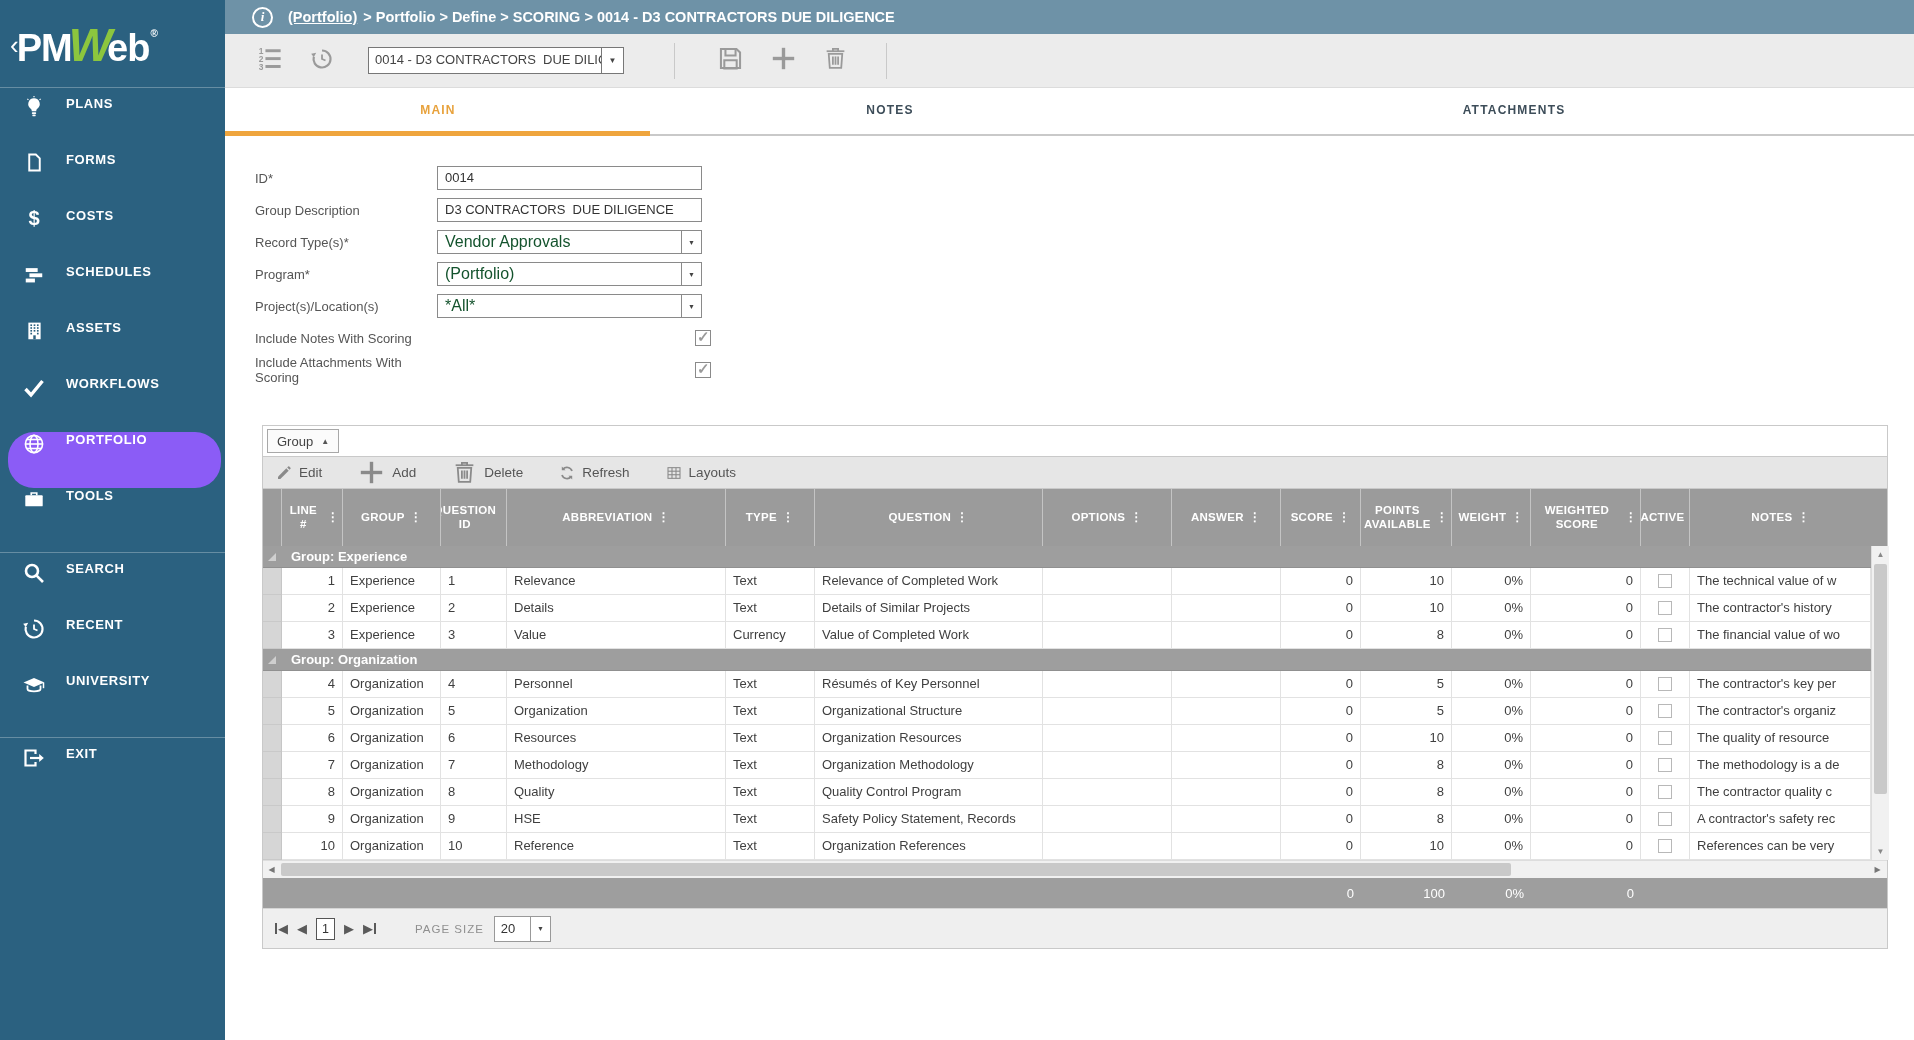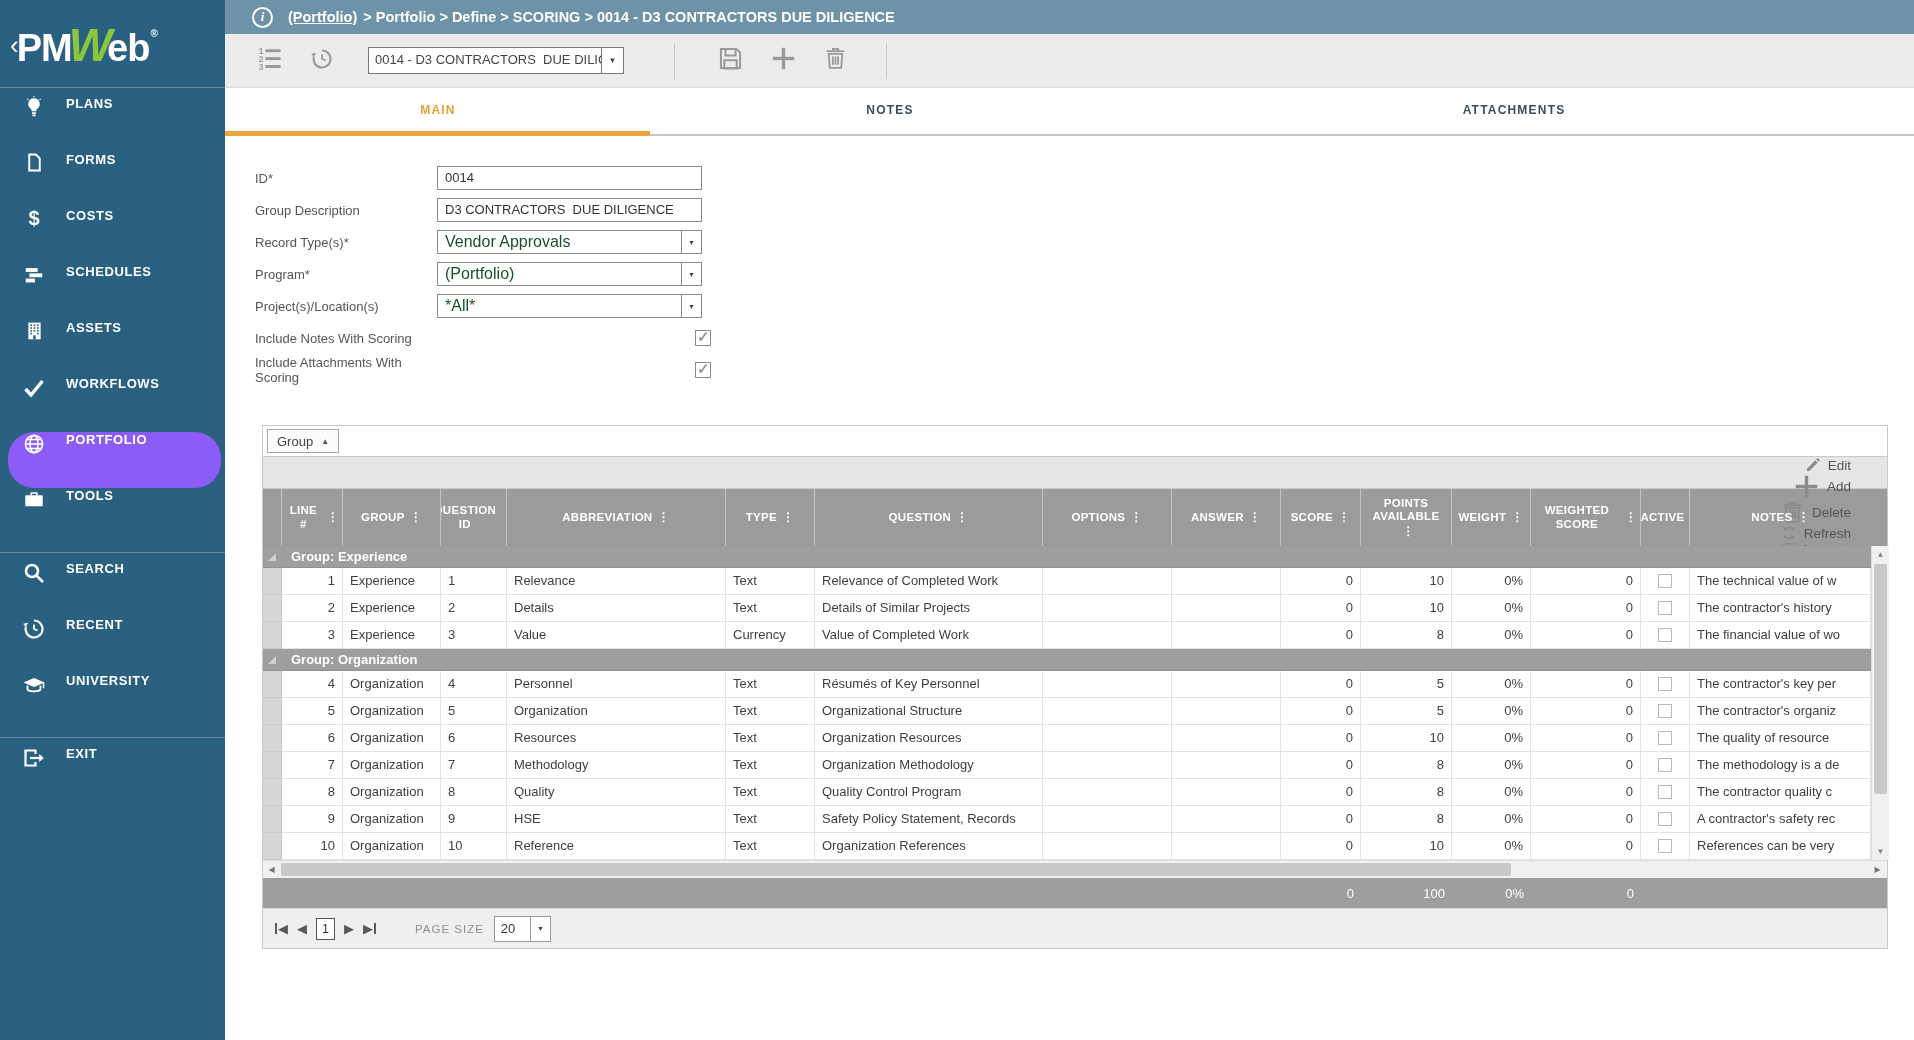--- a/index.html
+++ b/index.html
@@ -57,35 +57,35 @@
   .fsel .arrow { width:20px; border-left:1px solid #8a8a8a; display:flex; align-items:center; justify-content:center; font-size:7px; color:#444; }
   .fchk { width:16px; height:16px; border:1px solid #8a8a8a; background:#fff; margin-left:258px; position:relative; cursor:pointer; }
   .fchk.checked::after { content:"✓"; position:absolute; left:1px; top:-3px; font-size:15px; color:#9a9a9a; font-weight:700; }
 
   
   .grid { position:absolute; left:37px; top:425px; width:1626px; border:1px solid #c9c9c9; background:#fff; }
   .groupbar { height:31px; border-bottom:1px solid #c9c9c9; display:flex; align-items:center; padding-left:4px; background:#fff; }
   .chip { display:inline-flex; align-items:center; height:24px; border:1px solid #a8a8a8; padding:0 9px; gap:8px;
           font-size:13px; color:#444; background:#fbfbfb; cursor:pointer; }
   .chip .sa { font-size:8px; color:#555; }
-  .gtoolbar { height:32px; background:#E6E6E6; border-bottom:1px solid #c9c9c9; display:flex; align-items:flex-end; padding-left:13px;flex-direction:column; }
+  .gtoolbar { height:32px; background:#E6E6E6; border-bottom:1px solid #c9c9c9; display:flex; align-items:center; padding-left:13px; }
   .gtbtn { display:flex; align-items:center; gap:7px; margin-right:36px; font-size:13.5px; color:#555; cursor:pointer; }
   .gtbtn .ic { color:#8a8a8a; display:flex; }
 
   .ghead { display:flex; background:#9B9B9B; height:57px; }
   .cell { flex:0 0 auto; }
   .hcell { display:flex; align-items:center; justify-content:center; color:#fff; font-size:11.5px; font-weight:700;
            letter-spacing:.3px; text-align:center; border-right:1px solid #c4c4c4; padding:2px 3px; line-height:1.2;
            overflow:hidden; cursor:pointer; }
   .hcell .kebab { margin-left:5px; font-weight:700; font-size:12px; }
   .hcell.c-inactive .lbl { white-space:nowrap; }
 
   .c-handle{width:19px;} .c-line{width:61px;} .c-group{width:98px;} .c-question-id{width:66px;}
   .c-abbreviation{width:219px;} .c-type{width:89px;} .c-question{width:228px;} .c-options{width:129px;}
-  .c-answer{width:109px;} .c-score{width:80px;} .c-points-available{width:91px;flex-direction:column;} .c-weight{width:79px;}
+  .c-answer{width:109px;} .c-score{width:80px;} .c-points-available{width:91px;} .c-weight{width:79px;}
   .c-weighted-score{width:110px;} .c-inactive{width:49px;} .c-notes{width:181px;border-right:none;}
 
   .gbody { position:relative; width:1626px; }
   .rowsc { width:1608px; }
   .grow { display:flex; height:27px; background:#fff; cursor:pointer; }
   .gcell { border-right:1px solid #e2e2e2; border-bottom:1px solid #e2e2e2; font-size:13px; color:#3f3f3f;
            line-height:26px; padding:0 7px; overflow:hidden; white-space:pre; }
   .gcell.num { text-align:right; }
   .gcell.c-handle { background:#d6d6d6; border-right:1px solid #c6c6c6; border-bottom:1px solid #c9c9c9; padding:0; }
   .rchk { width:14px; height:14px; border:1.5px solid #b8b8b8; margin:6px auto 0; background:#fff; cursor:pointer; }

